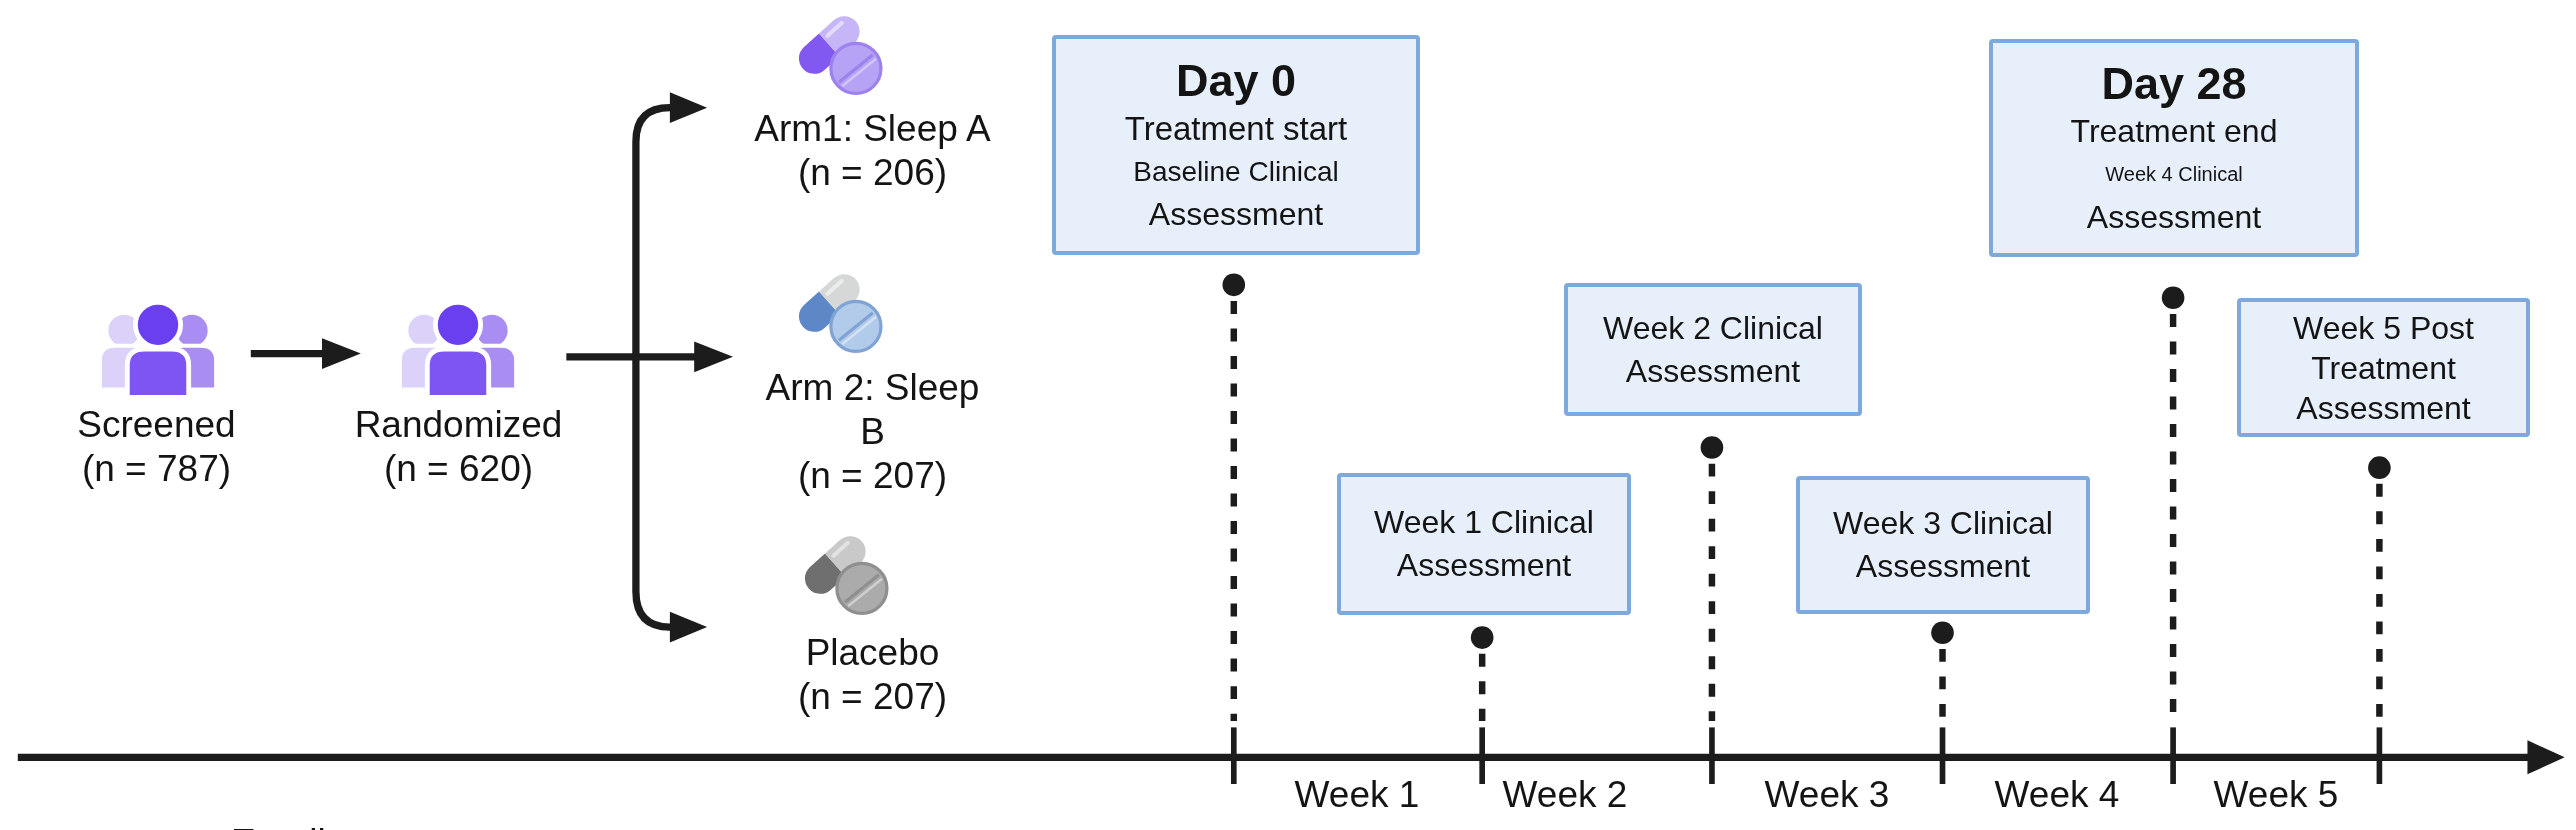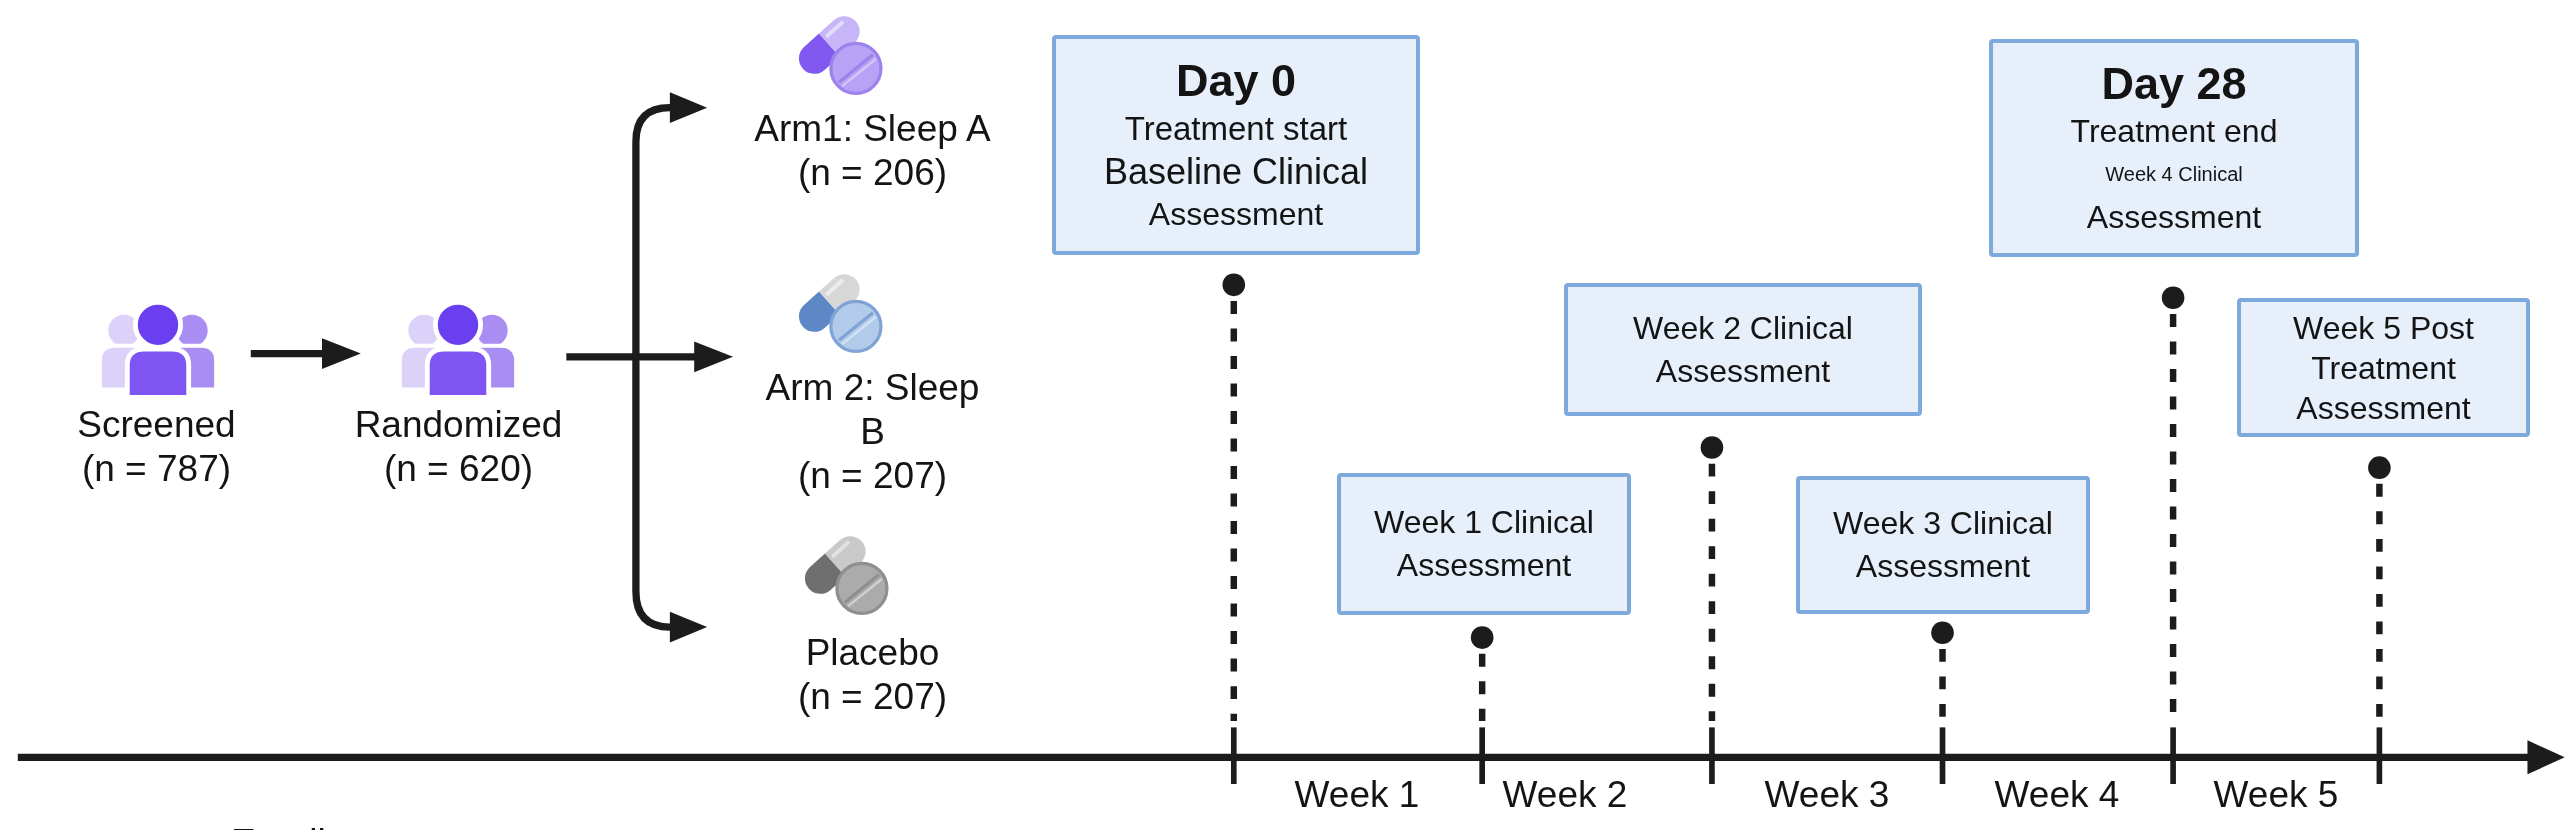--- a/index.html
+++ b/index.html
@@ -175,30 +175,30 @@
     </g>
   </svg>
   <div class="node-label" style="left:751px;top:631px;width:243px;">
     <div>Placebo</div>
     <div>(n = 207)</div>
   </div>
 
   <div class="event-box" style="left:1052px;top:35px;width:368px;height:220px;">
     <div class="event-title">Day 0</div>
     <div class="event-line" style="font-size:33px;">Treatment start</div>
-    <div class="event-line" style="font-size:36px;">Baseline Clinical</div>
+    <div class="event-line" style="font-size:28px;">Baseline Clinical</div>
     <div class="event-line" style="font-size:32px;">Assessment</div>
   </div>
 
   <div class="event-box" style="left:1337px;top:473px;width:294px;height:142px;">
     <div class="event-line">Week 1 Clinical</div>
     <div class="event-line">Assessment</div>
   </div>
 
-  <div class="event-box" style="left:1564px;top:283px;width:358px;height:133px;">
+  <div class="event-box" style="left:1564px;top:283px;width:298px;height:133px;">
     <div class="event-line">Week 2 Clinical</div>
     <div class="event-line">Assessment</div>
   </div>
 
   <div class="event-box" style="left:1796px;top:476px;width:294px;height:138px;">
     <div class="event-line">Week 3 Clinical</div>
     <div class="event-line">Assessment</div>
   </div>
 
   <div class="event-box" style="left:1989px;top:39px;width:370px;height:218px;">

